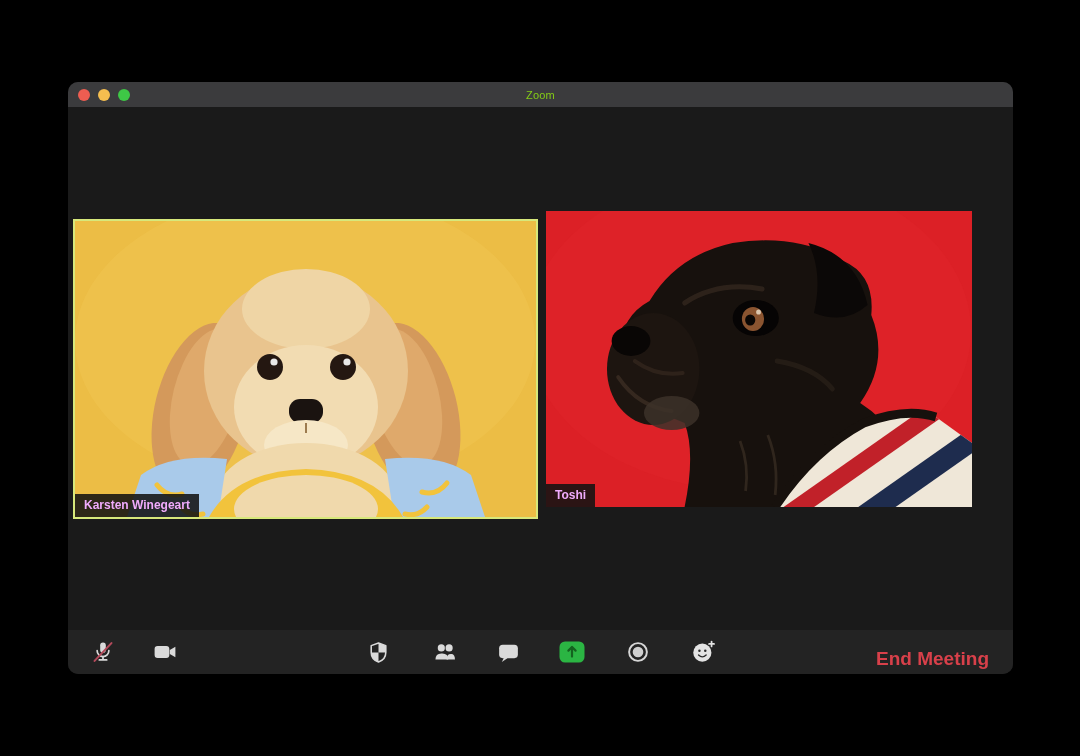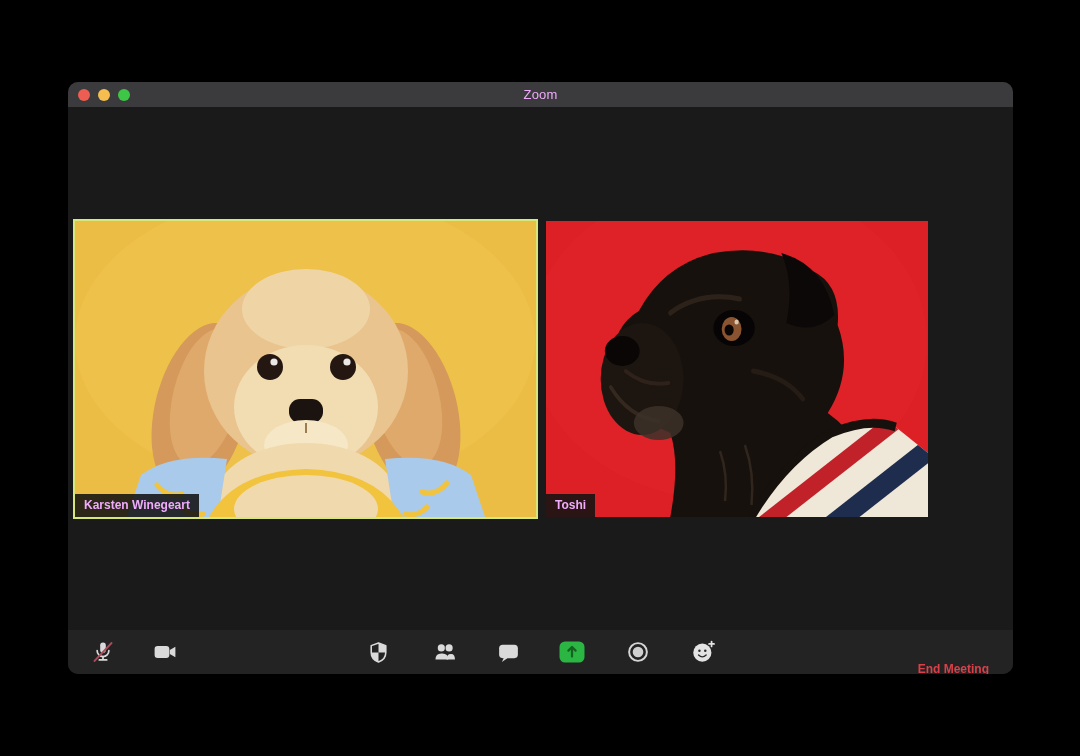--- a/index.html
+++ b/index.html
@@ -22,58 +22,58 @@
     background:var(--titlebar-bg,#3B3B3D);
     position:relative;display:flex;align-items:center;
   }
   .traffic-lights{display:flex;gap:8px;margin-left:10px;}
   .tl{width:12px;height:12px;border-radius:50%;}
   .tl.close{background:var(--tl-red,#EE5D51);}
   .tl.min{background:var(--tl-yellow,#F5BE4F);}
   .tl.max{background:var(--tl-green,#3EC746);}
   .title{
     position:absolute;left:0;right:0;text-align:center;
-    color:#f0abfc;font-size:13px;font-weight:500;letter-spacing:.2px;
+    color:#84cc16;font-size:11px;font-weight:500;letter-spacing:.2px;
     pointer-events:none;
   }
   
   .content{
     height:523px;flex:0 0 523px;position:relative;
     background:var(--window-bg,#1A1A1A);
   }
   .tile{position:absolute;overflow:hidden;}
   .tile.active{
     left:5px;top:112px;width:461px;height:296px;
     border:2px solid var(--active-border,#D7E87B);
   }
-  .tile.passive{left:478px;top:114px;width:382px;height:296px;}
+  .tile.passive{left:478px;top:104px;width:426px;height:296px;}
   .tile svg{display:block;width:100%;height:100%;}
   .name-tag{
     position:absolute;left:0;bottom:0;
     background:rgba(18,18,18,.88);
     color:#f0abfc;font-size:12px;font-weight:700;
     padding:4px 9px 5px;line-height:14px;white-space:nowrap;
   }
   
   .toolbar{
     height:44px;flex:0 0 44px;
     background:var(--toolbar-bg,#232323);
     position:relative;
   }
   .tb-btn{
     position:absolute;top:2px;width:40px;height:40px;
     display:flex;align-items:center;justify-content:center;
     background:transparent;border:none;padding:0;cursor:pointer;
   }
   .tb-btn svg{display:block;}
   .end-meeting{
-    position:absolute;right:24px;top:17px;height:44px;
+    position:absolute;right:24px;top:7px;height:44px;
     display:flex;align-items:center;
     background:transparent;border:none;padding:0;cursor:pointer;
-    color:var(--end-red,#D8404A);font-size:12px;font-weight:700;
+    color:var(--end-red,#D8404A);font-size:19px;font-weight:700;
     font-family:"Liberation Sans","DejaVu Sans",sans-serif;
   }
 </style>
 </head>
 <body>
 
 <div class="window">
 
   <div class="titlebar">
     <div class="traffic-lights">

